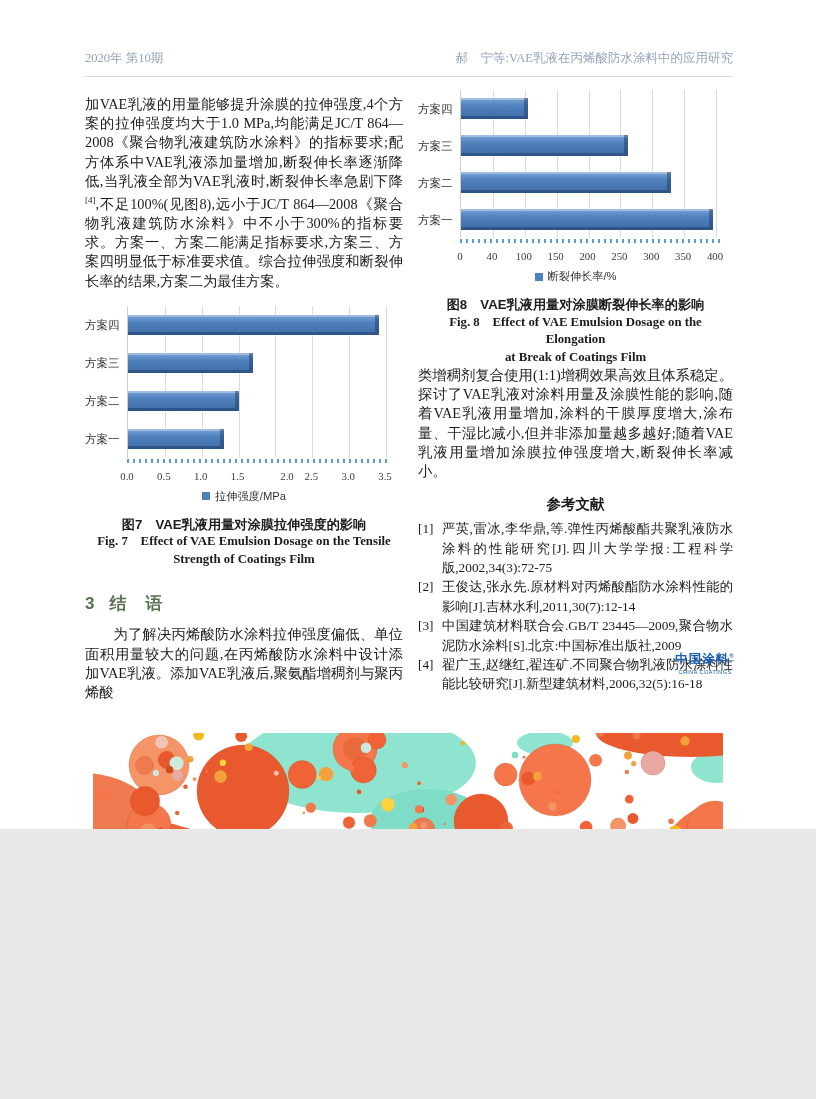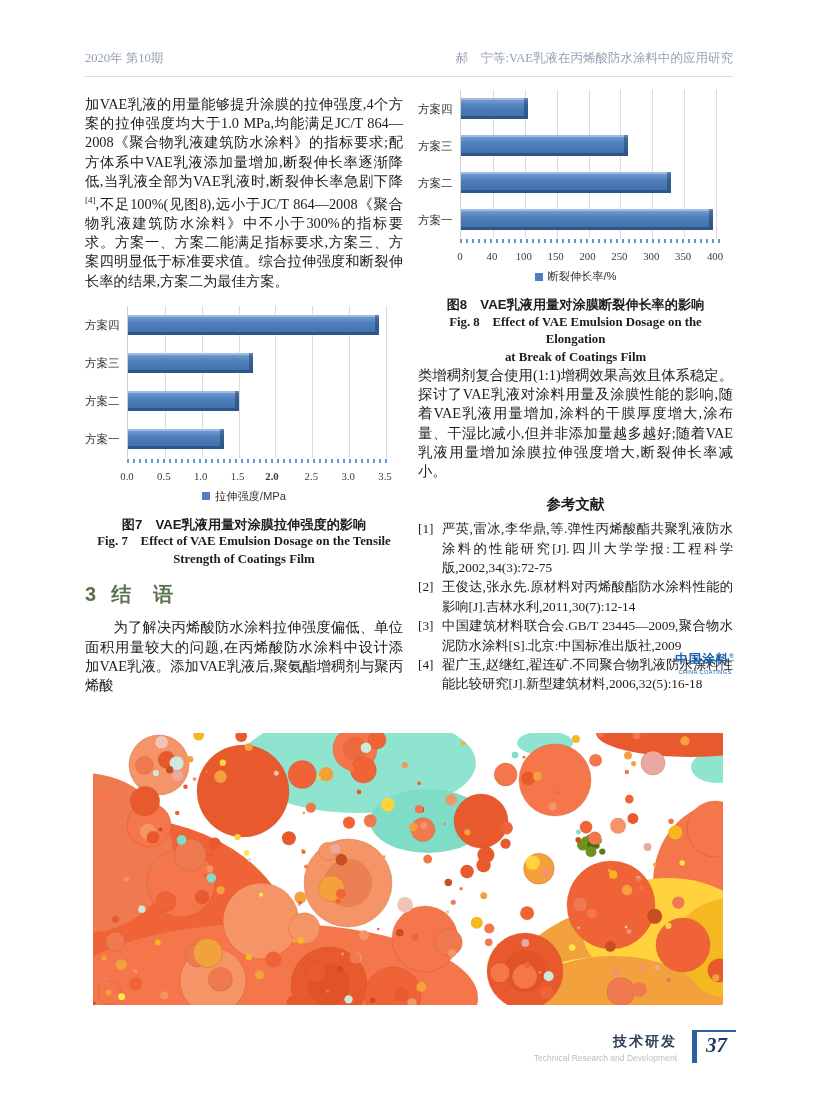--- a/index.html
+++ b/index.html
@@ -1,16 +1,16 @@
 <!DOCTYPE html>
 <html><head>
 <meta charset="utf-8">
 <style>
   html,body{margin:0;padding:0;background:#e8e8e8;}
-  .page{position:relative;width:816px;height:1099px;background:#ffffff;overflow:hidden;
+  .page{position:relative;width:816px;height:829px;background:#ffffff;overflow:hidden;
         font-family:"Liberation Serif","DejaVu Serif",serif;color:#1c1c1c;margin:0 auto;}
   
   .header{position:absolute;left:85px;right:83px;top:50px;display:flex;justify-content:space-between;
           font-size:12.5px;color:#94a2b6;padding-bottom:9px;border-bottom:1px solid #d9dde2;}
   
   .col-left{position:absolute;left:85px;top:90px;width:318px;}
   .col-right{position:absolute;left:418px;top:88px;width:315px;}
   .para{font-size:14.3px;line-height:19.2px;text-align:justify;margin:0;}
   .para.first{margin-top:5px;}
   .indent{text-indent:2em;}
@@ -31,22 +31,22 @@
   .ticks{position:relative;height:15px;margin-top:6px;}
   .tick{position:absolute;transform:translateX(-50%);font-size:10.8px;color:#3a3a3a;}
   .legend{display:flex;justify-content:center;align-items:center;gap:5px;margin-top:4px;}
   .legend-swatch{width:8px;height:8px;background:#4f81bd;}
   .legend-label{font-family:"Liberation Sans",sans-serif;font-size:11.2px;color:#333;}
   
   .caption{margin-top:10px;text-align:center;font-weight:bold;line-height:17.5px;}
   .caption .cn{font-family:"Liberation Sans",sans-serif;font-size:13.2px;}
   .caption .en{font-size:12.8px;}
   
-  .h3{margin-top:13px;font-family:"Liberation Sans",sans-serif;font-weight:bold;
-      font-size:20px;color:#5a7150;letter-spacing:1px;}
+  .h3{margin-top:24px;font-family:"Liberation Sans",sans-serif;font-weight:bold;
+      font-size:17px;color:#5a7150;letter-spacing:1px;}
   .h3 .no{margin-right:14px;}
   
   .refs-title{margin-top:14px;text-align:center;font-weight:bold;font-size:14.5px;
               font-family:"Liberation Sans",sans-serif;}
   .refs{margin-top:5px;}
   .ref{position:relative;padding-left:24px;font-size:13.3px;line-height:19.4px;text-align:justify;}
   .ref .no{position:absolute;left:0;top:0;}
   
   .logo{position:absolute;left:674px;top:651px;width:62px;text-align:center;}
   .logo-cn{position:relative;font-family:"Liberation Sans",sans-serif;font-weight:bold;
@@ -101,21 +101,21 @@
           <div class="cat-label" style="left: 0px; width: 36px; top: 50px;">方案三</div>
           <div class="cat-label" style="left: 0px; width: 36px; top: 88px;">方案二</div>
           <div class="cat-label" style="left: 0px; width: 36px; top: 126px;">方案一</div>
           <div class="axis-dashes" style="left: 42px; width: 264px; top: 153px;"></div>
         </div>
         <div class="ticks">
           <div class="tick" style="left: 42px;">0.0</div>
           <div class="tick" style="left: 78.8571px;">0.5</div>
           <div class="tick" style="left: 115.714px;">1.0</div>
           <div class="tick" style="left: 152.571px;">1.5</div>
-          <div class="tick" style="left: 187px; font-weight: bold;">2.0</div>
+          <div class="tick" style="left: 202px;">2.0</div>
           <div class="tick" style="left: 226.286px;">2.5</div>
           <div class="tick" style="left: 263.143px;">3.0</div>
           <div class="tick" style="left: 300px;">3.5</div>
         </div>
         <div class="legend">
           <div class="legend-swatch" style="background: rgb(79, 129, 189);"></div>
           <div class="legend-label">拉伸强度/MPa</div>
         </div>
       </div>
 

